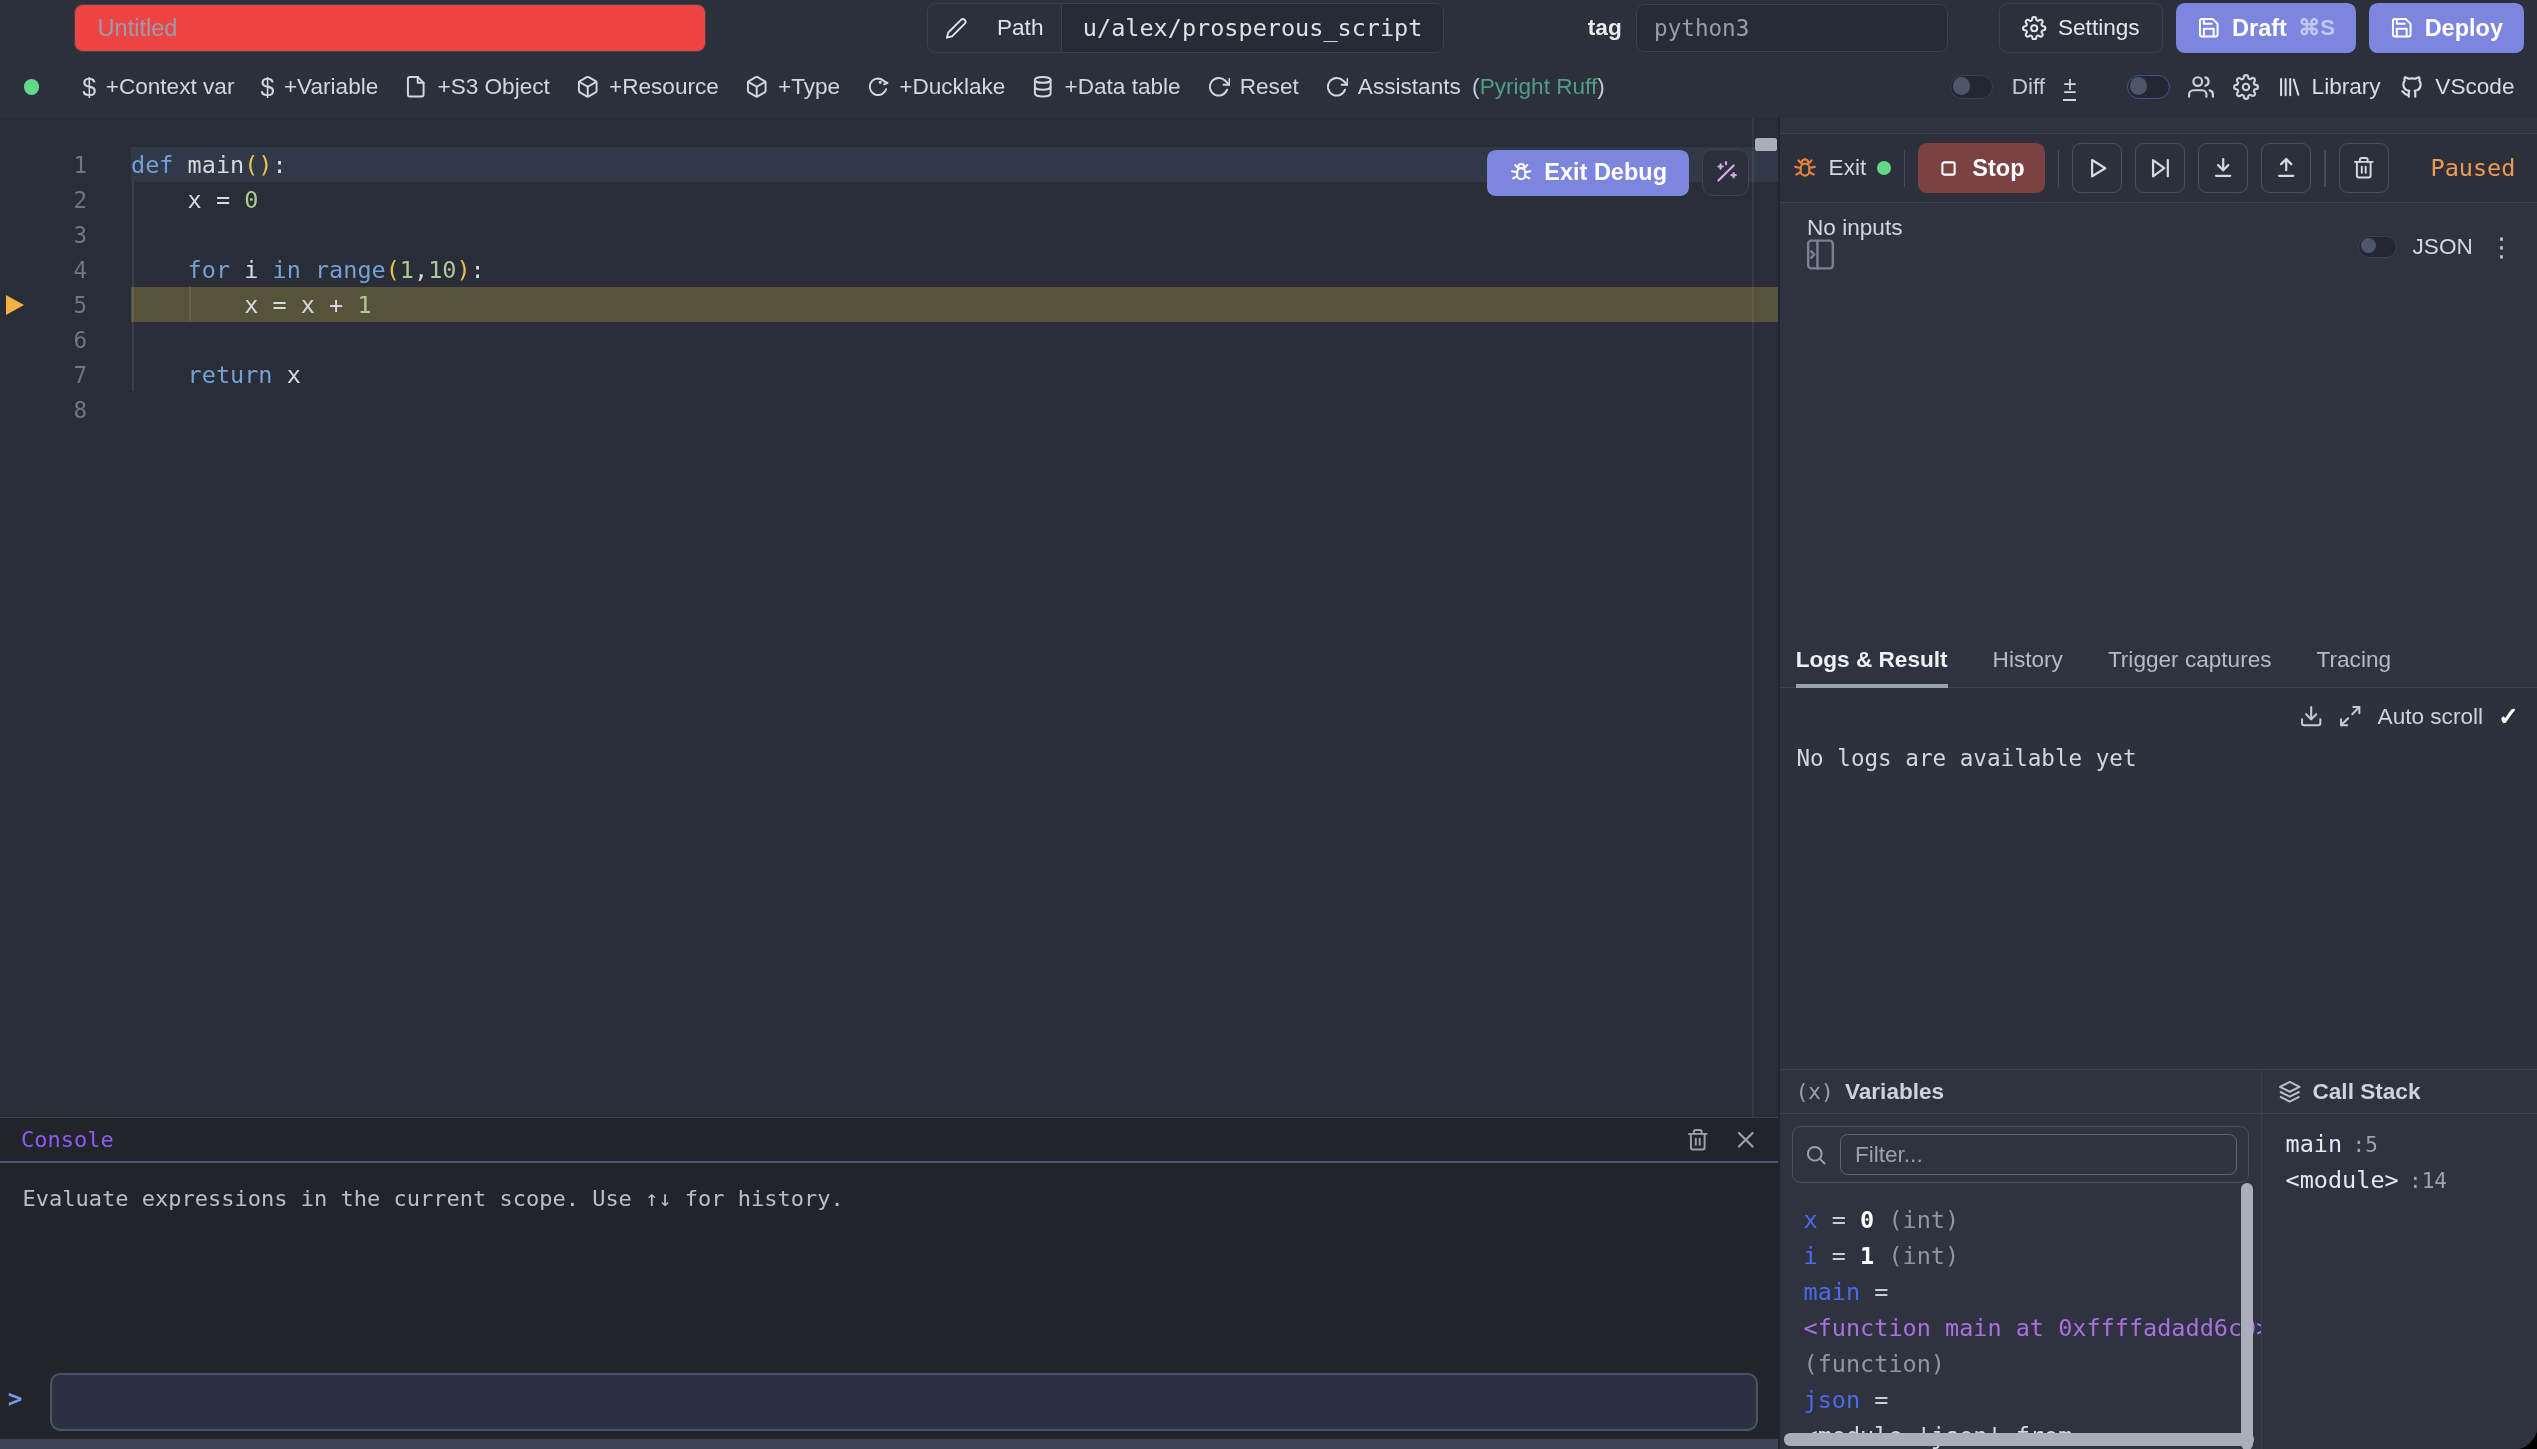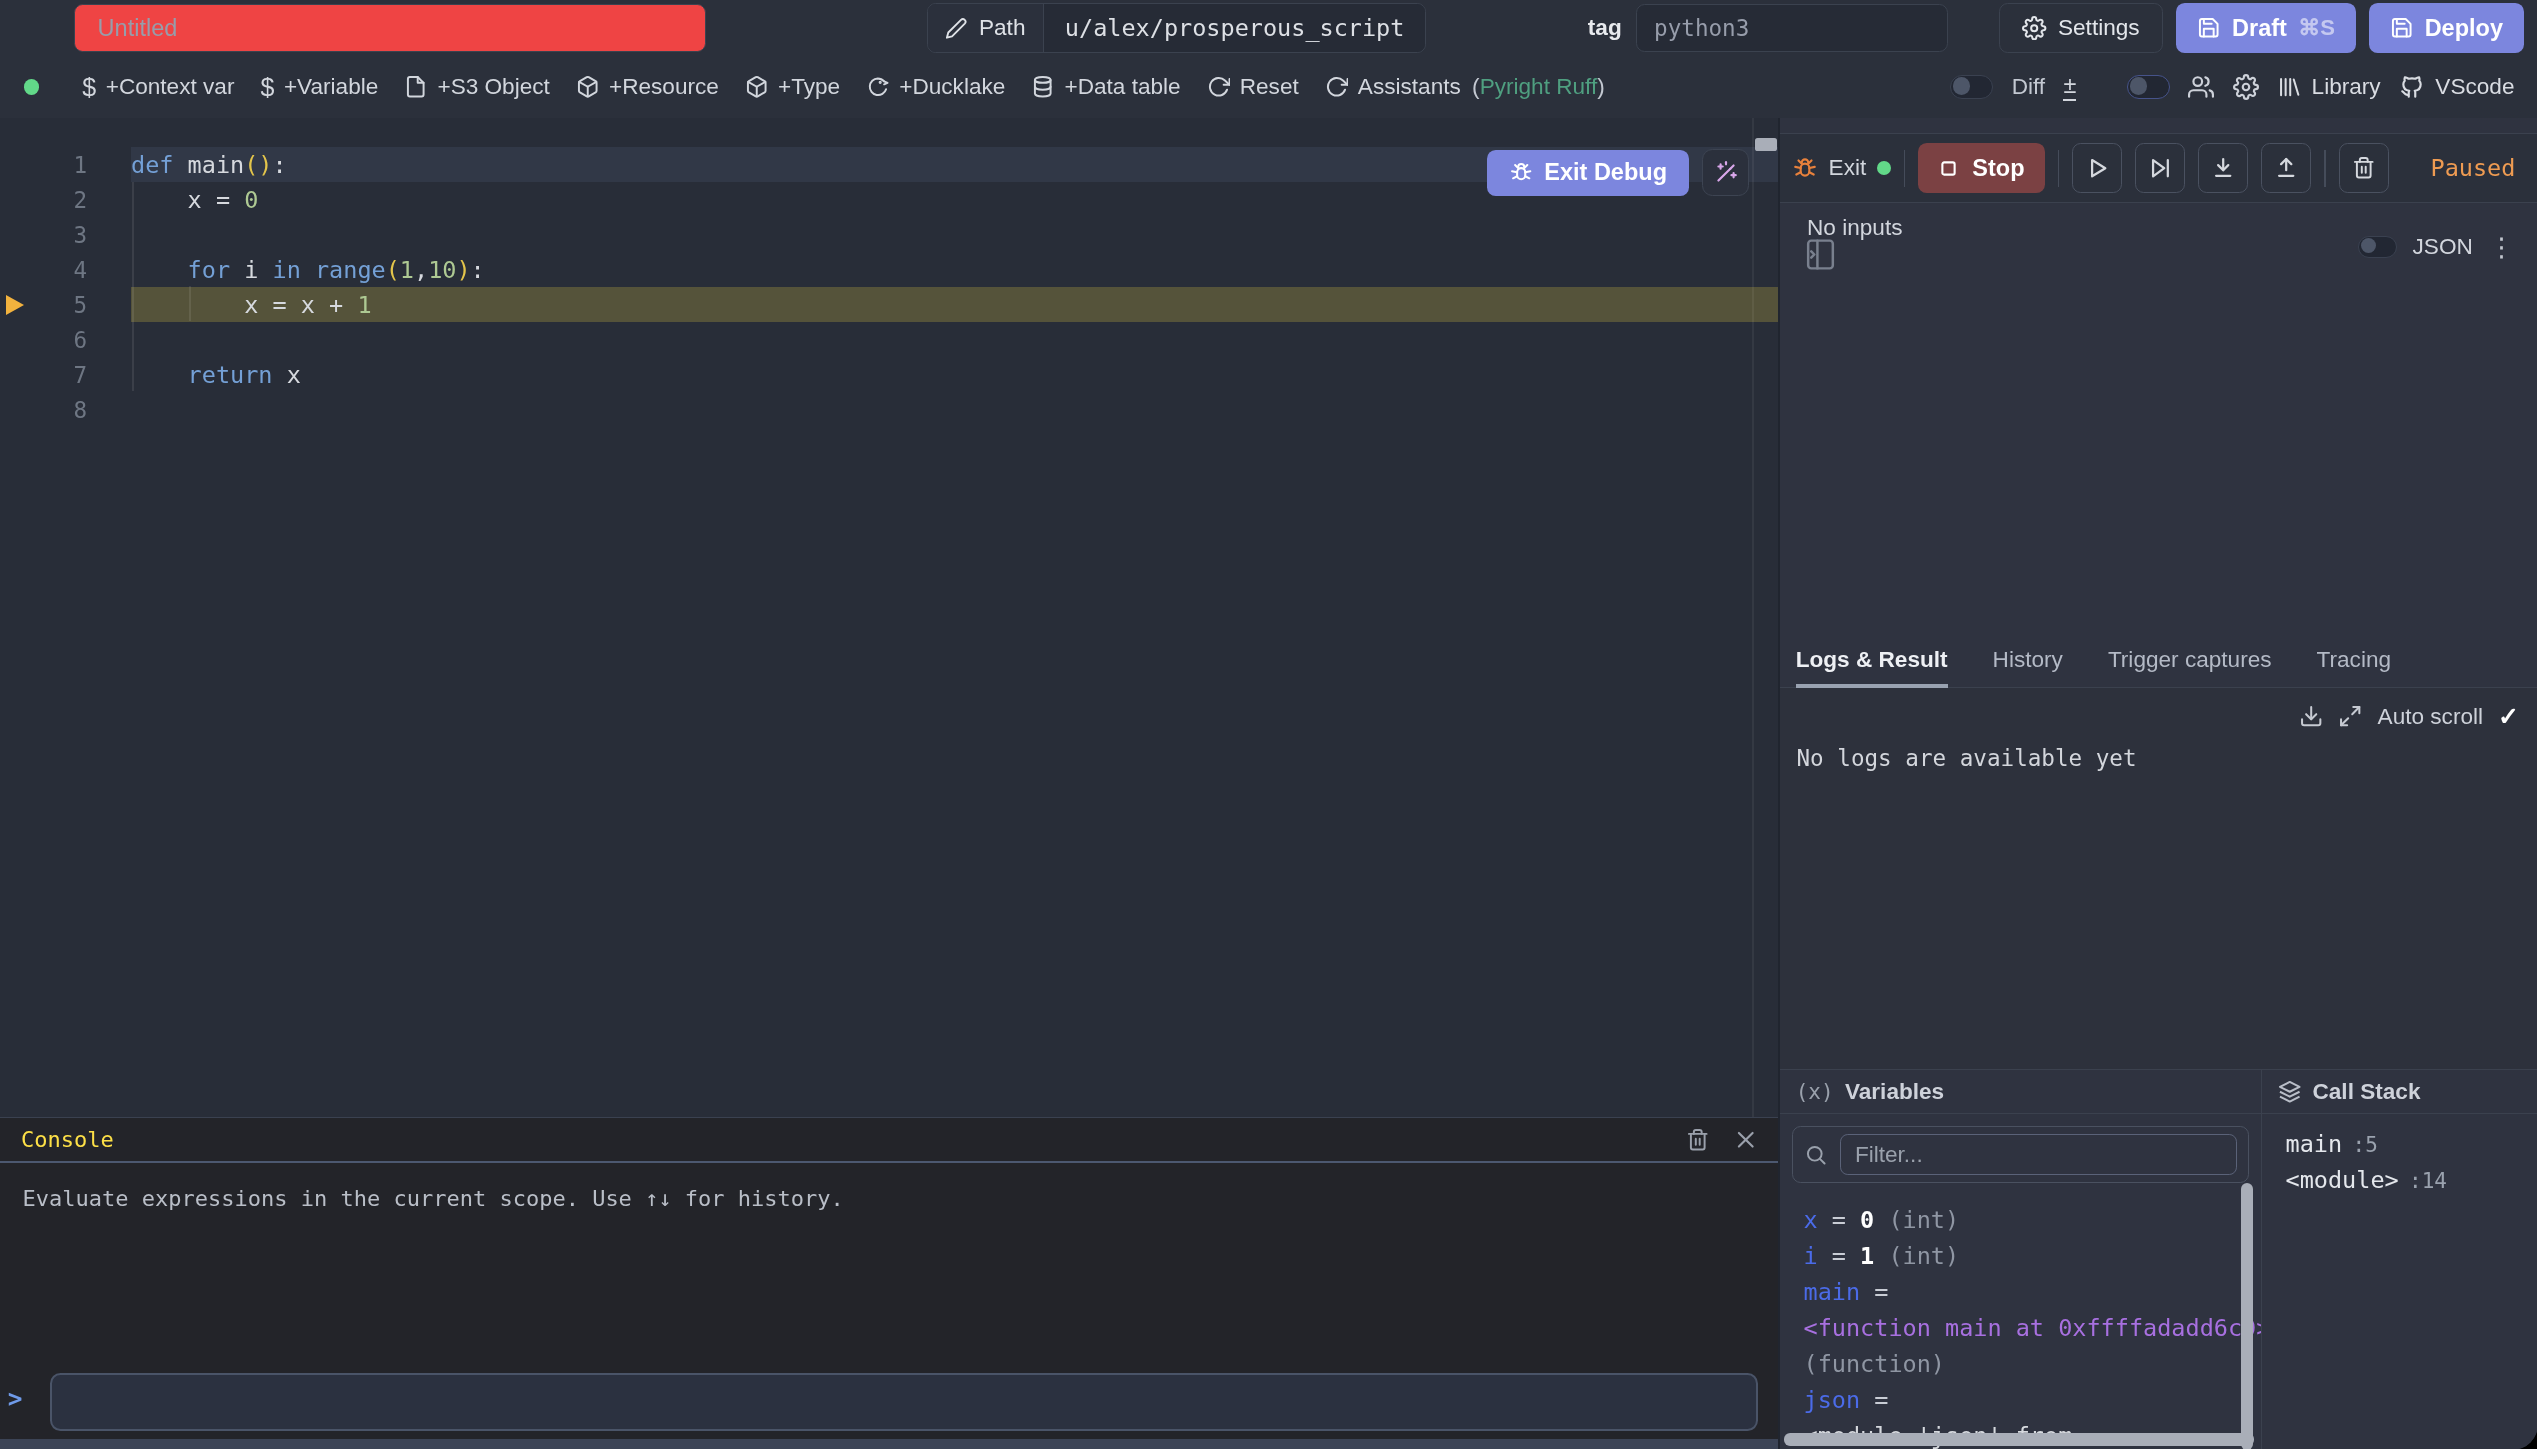--- a/index.html
+++ b/index.html
@@ -17,21 +17,21 @@
   
   .topbar { height: 56px; flex: none; display: flex; align-items: center; }
   .title-input {
     margin-left: 74px; width: 632px; height: 48px; background: #ef4444;
     border: 1.7px solid #3b424f; border-radius: 8.7px; color: #e8eaee;
     font-size: 23.5px; padding: 0 22.6px; font-family: "Liberation Sans", sans-serif; outline: none;
   }
   .title-input::placeholder { color: #979dab; }
   .path-chip { margin-left: 221px; height: 50px; display: flex; align-items: stretch;
     border: 1.7px solid #3b424f; border-radius: 8.7px; overflow: hidden; cursor: pointer; }
-  .path-left { display: flex; align-items: center; gap: 11px; padding: 0 17.4px;
+  .path-left { display: flex; align-items: center; gap: 29px; padding: 0 17.4px;
     background: #2b303c; border-right: 1.7px solid #3b424f; font-size: 22.6px; color: #dfe2e7; }
   .path-value { display: flex; align-items: center; padding: 0 21px; background: #262b36;
     font-family: "DejaVu Sans Mono", monospace; font-size: 23.5px; color: #dde0e5; }
   .tag-group { margin-left: auto; display: flex; align-items: center; gap: 14px; }
   .tag-label { font-size: 22.6px; font-weight: 700; color: #e8eaee; }
   .tag-input { width: 312px; height: 48px; background: #262b36; border: 1.7px solid #3b424f;
     border-radius: 8.7px; font-family: "DejaVu Sans Mono", monospace; font-size: 22.6px;
     color: #dde0e5; padding: 0 17.4px; outline: none; }
   .tag-input::placeholder { color: #979dab; }
   .topbar-actions { display: flex; align-items: center; gap: 13px; margin-left: 39px; margin-right: 14px; }
@@ -96,21 +96,21 @@
     color: #d9a7ea; cursor: pointer; }
   .editor-ruler { position: absolute; top: 0; bottom: 0; right: 24.4px; width: 1.7px;
     background: rgba(255,255,255,.06); }
   .editor-scroll-thumb { position: absolute; top: 20px; right: 0.9px; width: 22.6px; height: 13px;
     background: #a9aeb8; border-radius: 2.6px; cursor: pointer; }
 
   
   .console { flex: 1; background: #232429; display: flex; flex-direction: column;
     font-family: "DejaVu Sans Mono", monospace; border-top: 1.7px solid #3a4150; min-height: 0; }
   .console-header { height: 45px; flex: none; display: flex; align-items: center;
-    padding: 0 21px; border-bottom: 2.6px solid #4c5870; font-size: 22px; color: #fde047; justify-content: center; }
+    padding: 0 21px; border-bottom: 2.6px solid #4c5870; font-size: 22px; color: #8b5cf6; justify-content: center; }
   .console-header .sp { flex: 1; }
   .console-hicons { display: flex; align-items: center; gap: 24.4px; color: #9aa0ab; }
   .console-hicons .ic { cursor: pointer; }
   .console-hint { padding: 22.6px 22.6px 0; font-size: 22px; color: #b9bec7; }
   .console-input-row { margin-top: auto; position: relative; padding: 0 20px 7.8px 50px; }
   .console-prompt { position: absolute; left: 7.8px; bottom: 26px; color: #6f9ae8;
     font-size: 24.4px; font-weight: 700; }
   .console-input { width: 100%; height: 58px; background: #2b3140; border: 2.2px solid #4a5468;
     border-radius: 10.4px; outline: none; color: #dde0e5; font-size: 22.6px;
     font-family: "DejaVu Sans Mono", monospace; padding: 0 17.4px; }

